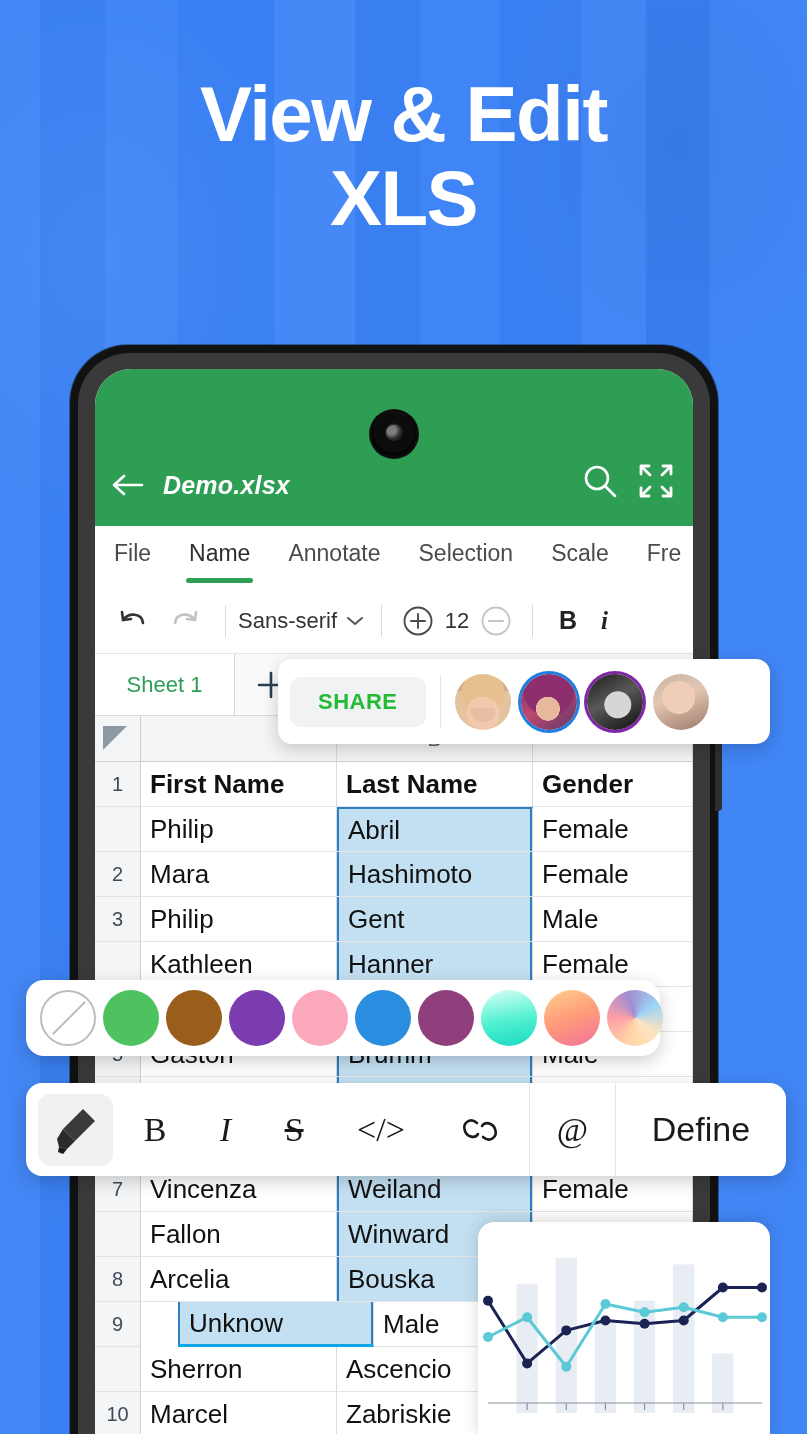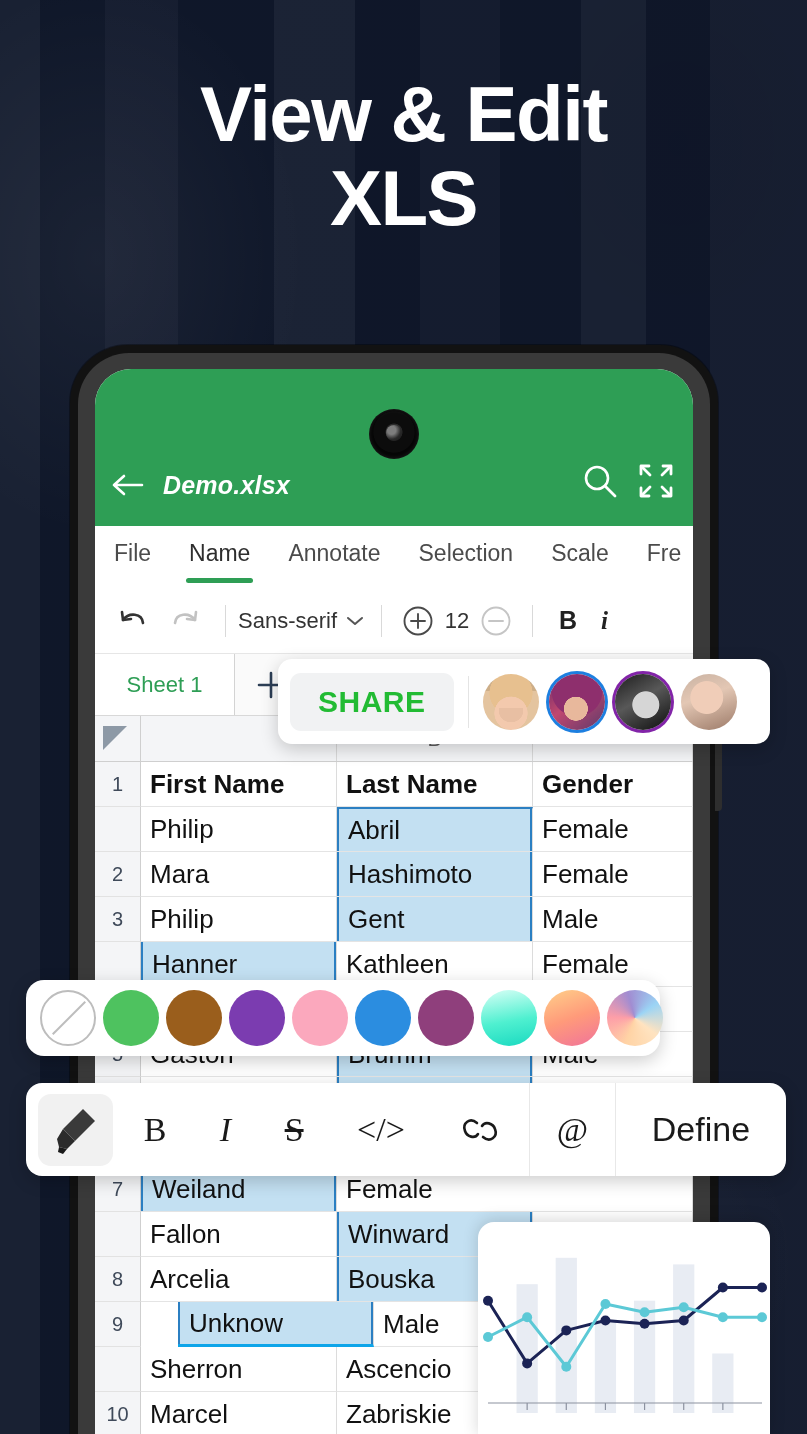--- a/index.html
+++ b/index.html
@@ -4,21 +4,21 @@
 <style>
   * { box-sizing: border-box; margin: 0; padding: 0; }
   html, body {
     width: 807px; height: 1434px;
     overflow: hidden;
     font-family: "Liberation Sans", sans-serif;
   }
   #stage {
     position: relative;
     width: 807px; height: 1434px;
-    background: #0f172a;
+    background: #3b82f6;
     overflow: hidden;
   }
   
   .bg-bands {
     position: absolute; inset: 0;
     background:
       linear-gradient(90deg,
         rgba(255,255,255,0.045) 0 5%,
         rgba(0,0,0,0.02) 5% 13%,
         rgba(255,255,255,0.03) 13% 22%,
@@ -265,21 +265,21 @@
     border-radius: 14px;
     box-shadow: 0 5px 18px rgba(0,0,0,0.20);
     display: flex; align-items: center;
     padding: 0 12px;
   }
   .share-btn {
     background: #f1f2f3;
     border-radius: 11px;
     padding: 12px 28px;
     color: #22bb33;
-    font-size: 30px;
+    font-size: 22px;
     font-weight: bold;
     letter-spacing: 0.5px;
   }
   .share-div { width: 1px; height: 52px; background: #e4e4e4; margin: 0 14px; }
   .avatars { display: flex; align-items: center; gap: 10px; }
   .avatar {
     width: 56px; height: 56px; border-radius: 50%;
     overflow: hidden; position: relative;
     background: #d8ccc2;
   }
@@ -490,22 +490,22 @@
               <div class="cell c">Female</div>
             </div>
             <div class="grow">
               <div class="rowhead">3</div>
               <div class="cell a">Philip</div>
               <div class="cell b sel sel-both">Gent</div>
               <div class="cell c">Male</div>
             </div>
             <div class="grow">
               <div class="rowhead blank">&nbsp;</div>
+              <div class="cell a">Kathleen</div>
               <div class="cell b sel sel-both">Hanner</div>
-              <div class="cell a">Kathleen</div>
               <div class="cell c">Female</div>
             </div>
             <div class="grow">
               <div class="rowhead">4</div>
               <div class="cell a">Nereida</div>
               <div class="cell b sel sel-both">Magwood</div>
               <div class="cell c">Female</div>
             </div>
             <div class="grow">
               <div class="rowhead">5</div>
@@ -520,20 +520,21 @@
               <div class="cell c">Female</div>
             </div>
             <div class="grow">
               <div class="rowhead">6</div>
               <div class="cell a">Earlean</div>
               <div class="cell b sel sel-both">Melgar</div>
               <div class="cell c">Female</div>
             </div>
             <div class="grow">
               <div class="rowhead">7</div>
+              <div class="cell a">Vincenza</div>
               <div class="cell b sel sel-both">Weiland</div>
               <div class="cell c">Female</div>
             </div>
             <div class="grow">
               <div class="rowhead blank">&nbsp;</div>
               <div class="cell a">Fallon</div>
               <div class="cell b sel sel-both">Winward</div>
               <div class="cell c">Female</div>
             </div>
             <div class="grow">

